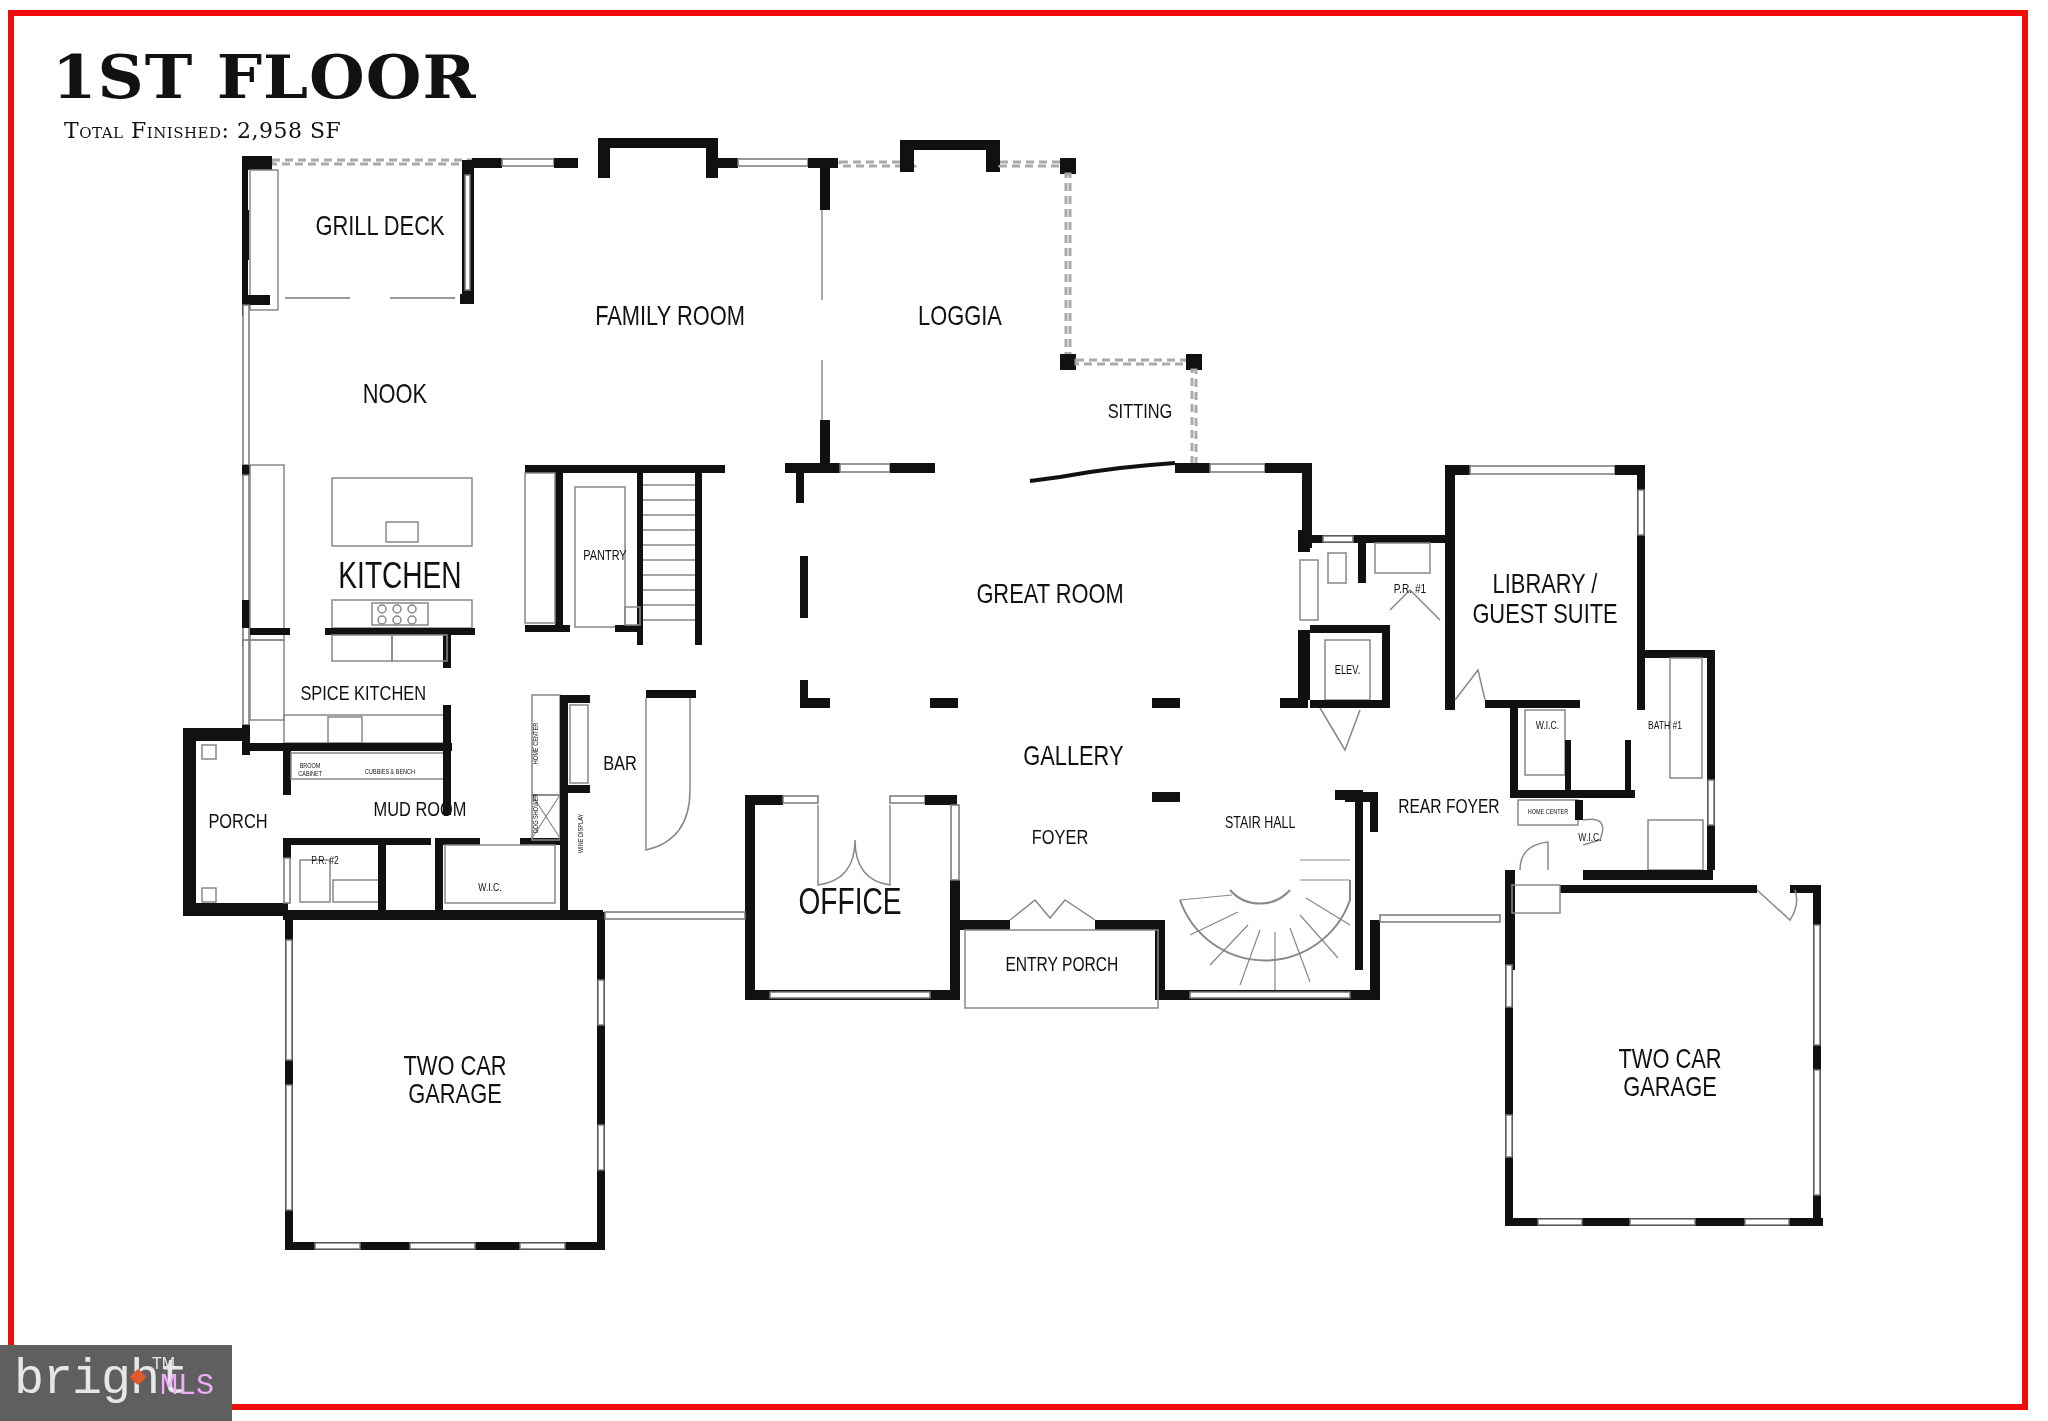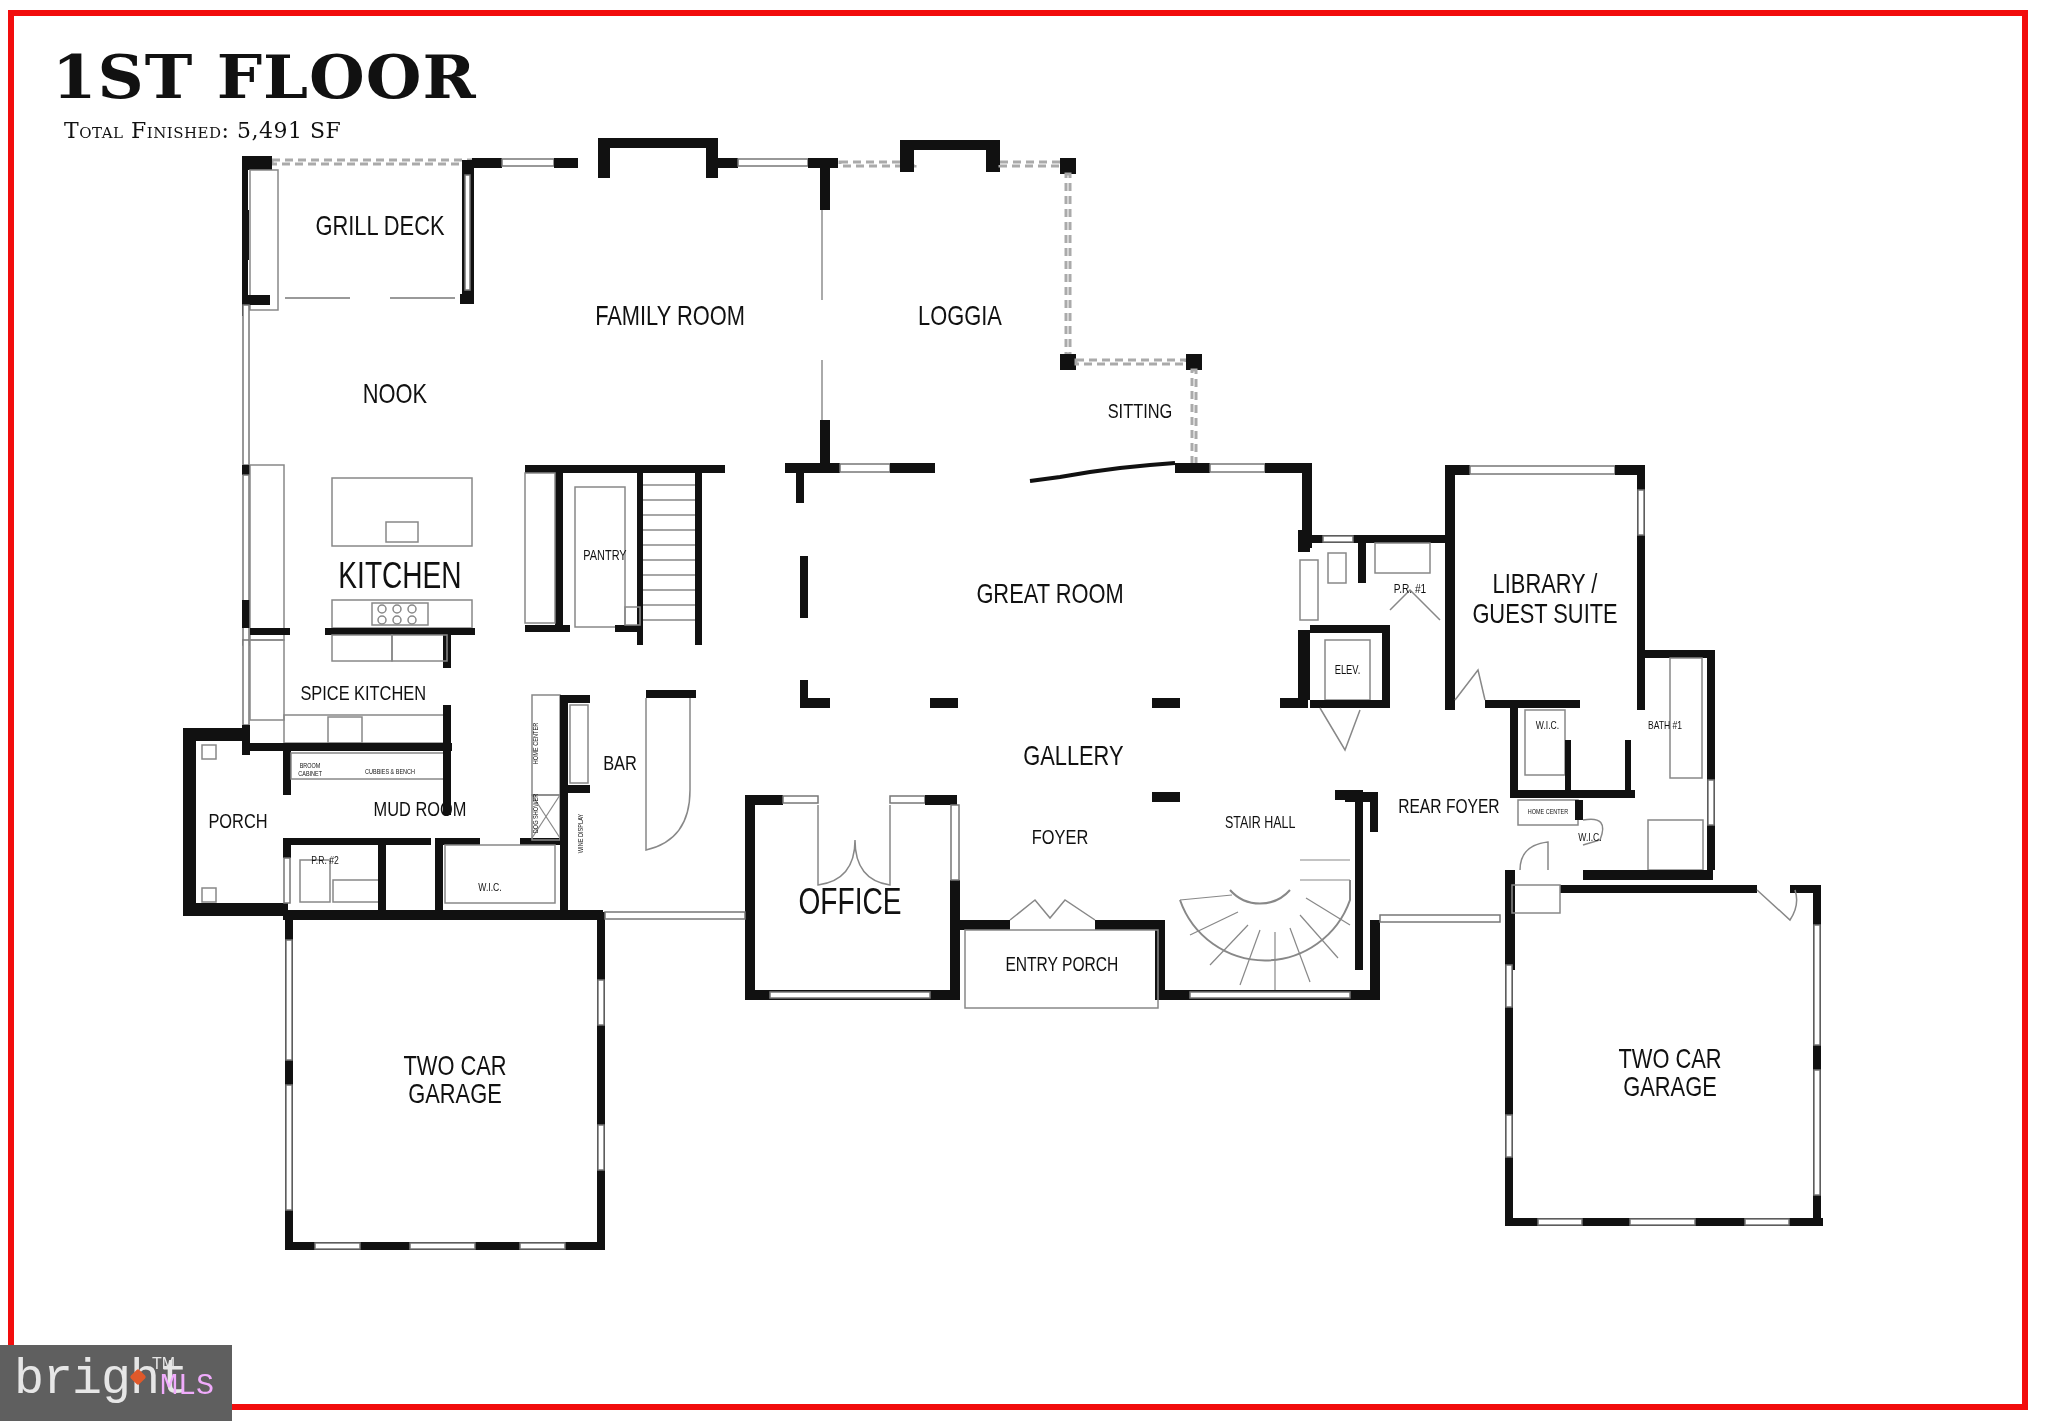--- a/index.html
+++ b/index.html
@@ -23,21 +23,21 @@
   .logo .m { position: absolute; left: 160px; top: 24px; font-family: Liberation Mono, monospace; font-size: 30px; color: #f0abfc; }
   .logo .tm { position: absolute; left: 152px; top: 10px; font-size: 16px; color: #e6e6e6; }
   .logo .star { position: absolute; left: 132px; top: 26px; width: 12px; height: 12px; background: #e0592a; transform: rotate(45deg); border-radius: 2px; }
 </style>
 </head>
 <body>
 
 <div class="frame"></div>
 
 <div class="title">1ST FLOOR</div>
-<div class="subtitle">Total Finished: 5,491 SF</div>
+<div class="subtitle">Total Finished: 2,958 SF</div>
 
 <svg class="plan" viewBox="0 0 2048 1421" xmlns="http://www.w3.org/2000/svg">
 
   <rect class="dash" x="272" y="160" width="215" height="4"></rect>
   <rect class="wall" x="242" y="156" width="30" height="14"></rect>
   <rect class="wall" x="242" y="156" width="6" height="160"></rect>
   <rect class="wall" x="243" y="210" width="6" height="50"></rect>
   <rect class="thin" x="250" y="170" width="28" height="140"></rect>
   <rect class="wall" x="242" y="295" width="28" height="10"></rect>
   <rect class="wall" x="462" y="160" width="12" height="140"></rect>

